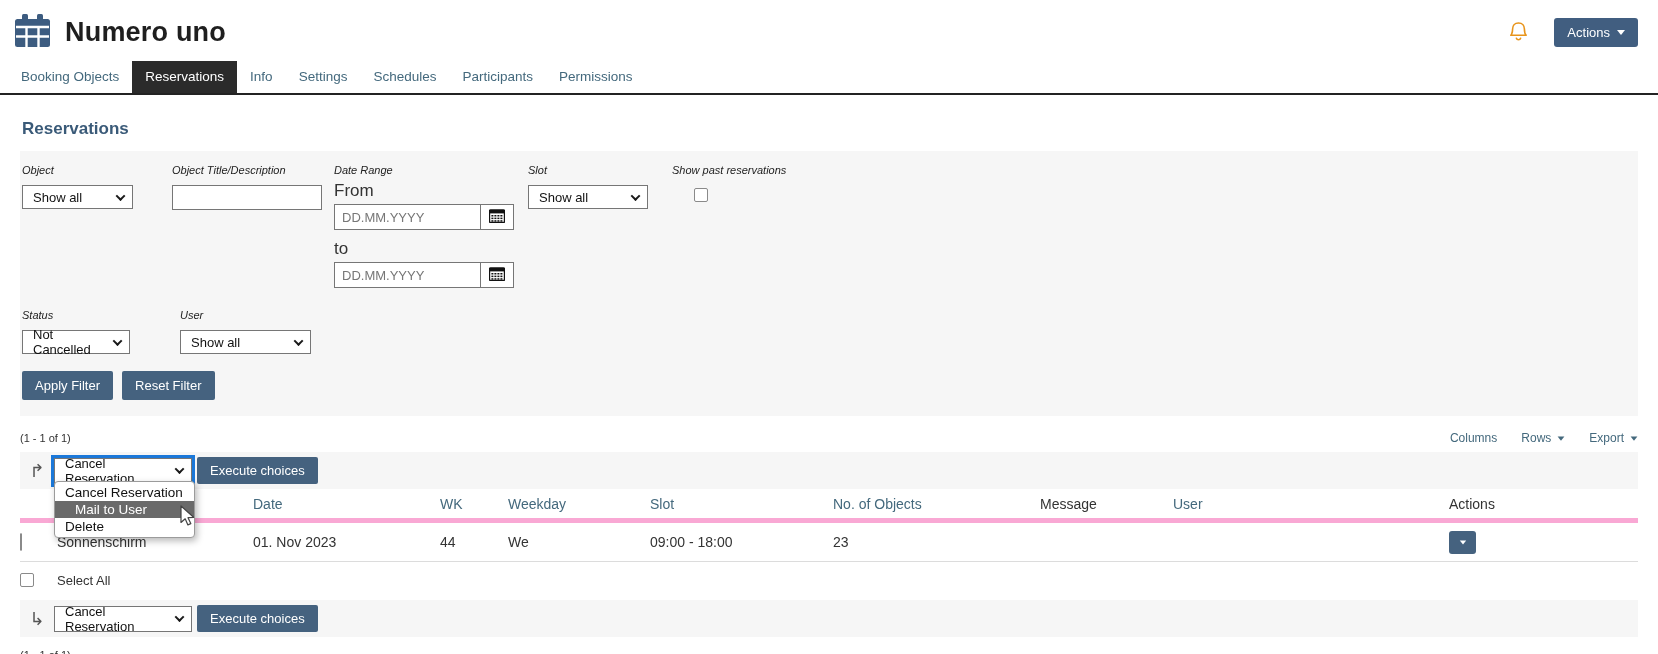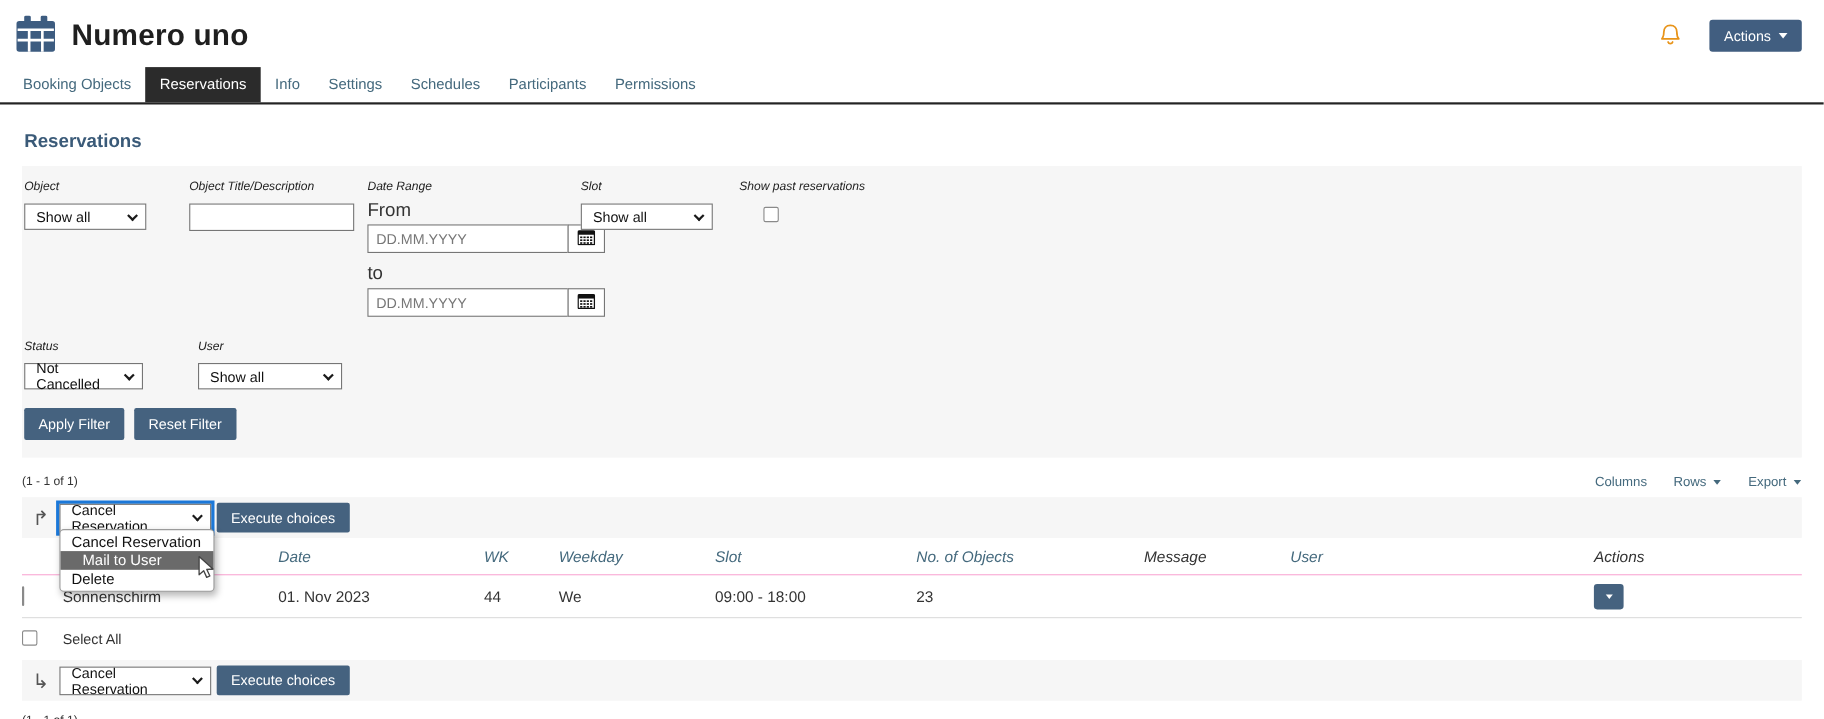--- a/index.html
+++ b/index.html
@@ -32,21 +32,21 @@
   .sublabel { font-size: 17px; color: #333; margin: 1px 0 3px; }
 
   .sel { background: #fff; border: 1px solid #767676; height: 24px; padding: 0 8px 0 10px;
          display: inline-flex; align-items: center; justify-content: space-between; font-size: 13px; color: #111; cursor: pointer; }
   .chev { width: 7px; height: 7px; border-right: 2px solid #1a1a1a; border-bottom: 2px solid #1a1a1a;
           transform: rotate(45deg) translate(-1px,-1px); flex: 0 0 auto; margin-left: 10px; }
 
   .tinput { border: 1px solid #767676; background: #fff; height: 25px; padding: 0 7px; font-size: 13px; font-family: inherit; color: #111; width: 100%; }
   .tinput::placeholder { color: #777; }
 
-  .dategroup { display: flex; width: 216px; }
+  .dategroup { display: flex; width: 180px; }
   .dategroup .tinput { height: 26px; }
   .calbtn { width: 34px; height: 26px; flex: 0 0 auto; margin-left: -1px; background: #fff; border: 1px solid #767676;
             display: flex; align-items: center; justify-content: center; cursor: pointer; }
 
   .checkbox { width: 14px; height: 14px; border: 1px solid #8a8a8a; border-radius: 2px; background: #fff; cursor: pointer; flex: 0 0 auto; }
 
   .btn { background: #45627f; color: #fff; border: none; border-radius: 2px; font-family: inherit;
          font-size: 13px; padding: 7px 13px; cursor: pointer; }
   .btn-row { display: flex; gap: 9px; margin-top: 17px; }
 
@@ -65,21 +65,21 @@
   .exec-btn { margin-left: 5px; padding: 6px 13px; }
 
   .menu { position: absolute; left: 34px; top: 29px; width: 141px; background: #fff; border: 1px solid #9b9b9b;
           border-radius: 4px; box-shadow: 2px 3px 7px rgba(0,0,0,.28); z-index: 20; padding: 2px 0; }
   .menu-item { font-size: 13.5px; color: #111; padding: 1px 10px; white-space: nowrap; cursor: pointer; }
   .menu-item.hl { background: #6a6a6a; color: #fff; padding-left: 20px; }
   .cursor-svg { position: absolute; left: 124px; top: 23px; z-index: 25; }
 
   
   .tbl-head, .tbl-row { display: grid; grid-template-columns: 37px 196px 187px 68px 142px 183px 207px 133px 276px 1fr; align-items: center; }
-  .tbl-head { height: 34px; border-bottom: 1px solid #f9a8d4; font-size: 14px; font-style: italic; }
+  .tbl-head { height: 34px; border-bottom: 5px solid #f9a8d4; font-size: 14px; }
   .th-link { color: #44697d; cursor: pointer; }
   .th-plain { color: #333; }
   .tbl-row { height: 39px; border-bottom: 1px solid #dcdcdc; font-size: 14px; color: #333; }
   .row-actions-btn { width: 27px; height: 23px; background: #45627f; border: none; border-radius: 3px;
                      display: flex; align-items: center; justify-content: center; cursor: pointer; color: #fff; }
   .row-actions-btn .caret-down { transform: scale(.8); }
 
   .select-all-row { display: flex; gap: 23px; margin: 11px 0 12px; font-size: 13px; }
 
   .bottom-count { display: inline-block; font-size: 11px; margin-top: 12px; }

